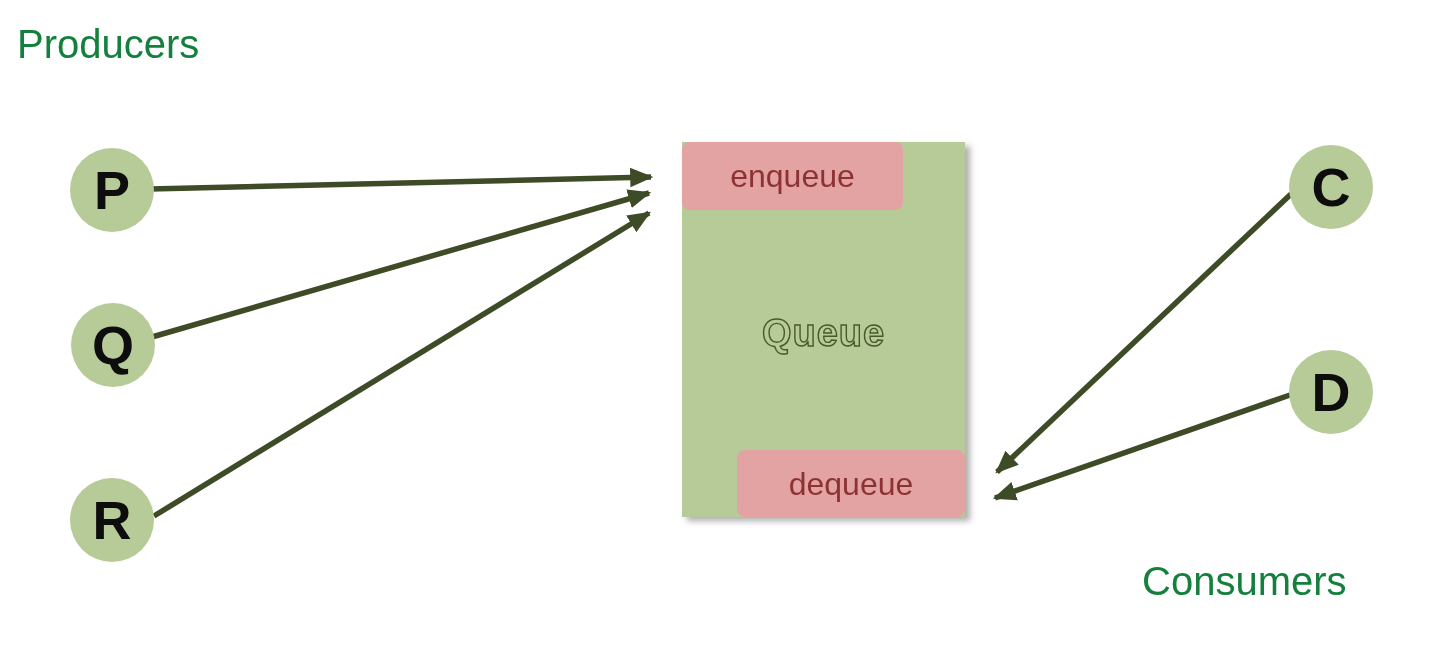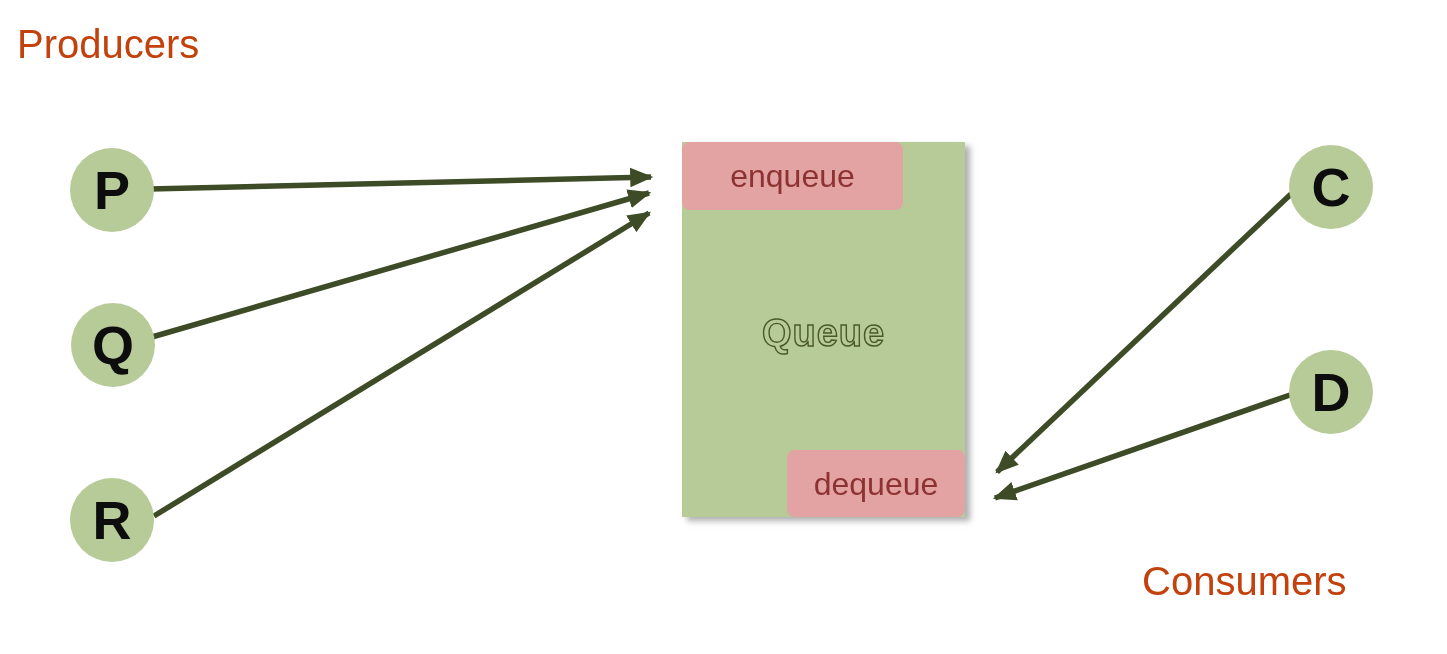--- a/index.html
+++ b/index.html
@@ -10,21 +10,21 @@
   }
   #canvas {
     position: relative;
     width: 1447px;
     height: 654px;
     background: #ffffff;
     overflow: hidden;
   }
   .section-label {
     position: absolute;
-    color: #c2410c;
+    color: #15803d;
     font-size: 40px;
     line-height: 1;
     white-space: nowrap;
   }
   #producers-label { left: 17px; top: 24px; }
   #consumers-label { left: 1142px; top: 536px; margin-top: 25px; }
 
   .node {
     position: absolute;
     width: 84px;
@@ -59,21 +59,21 @@
     background: #e2a3a2;
     display: flex;
     align-items: center;
     justify-content: center;
     color: #8d3233;
     font-size: 32px;
     line-height: 1;
     border-radius: 8px;
   }
   #enqueue-box { left: 0; top: 0; width: 221px; height: 68px; }
-  #dequeue-box { right: 0; bottom: 0; width: 178px; height: 67px; }
+  #dequeue-box { right: 0; bottom: 0; width: 228px; height: 67px; }
 
   #queue-title {
     position: absolute;
     left: 0;
     top: 0;
     width: 100%;
     height: 100%;
     display: flex;
     align-items: center;
     justify-content: center;

